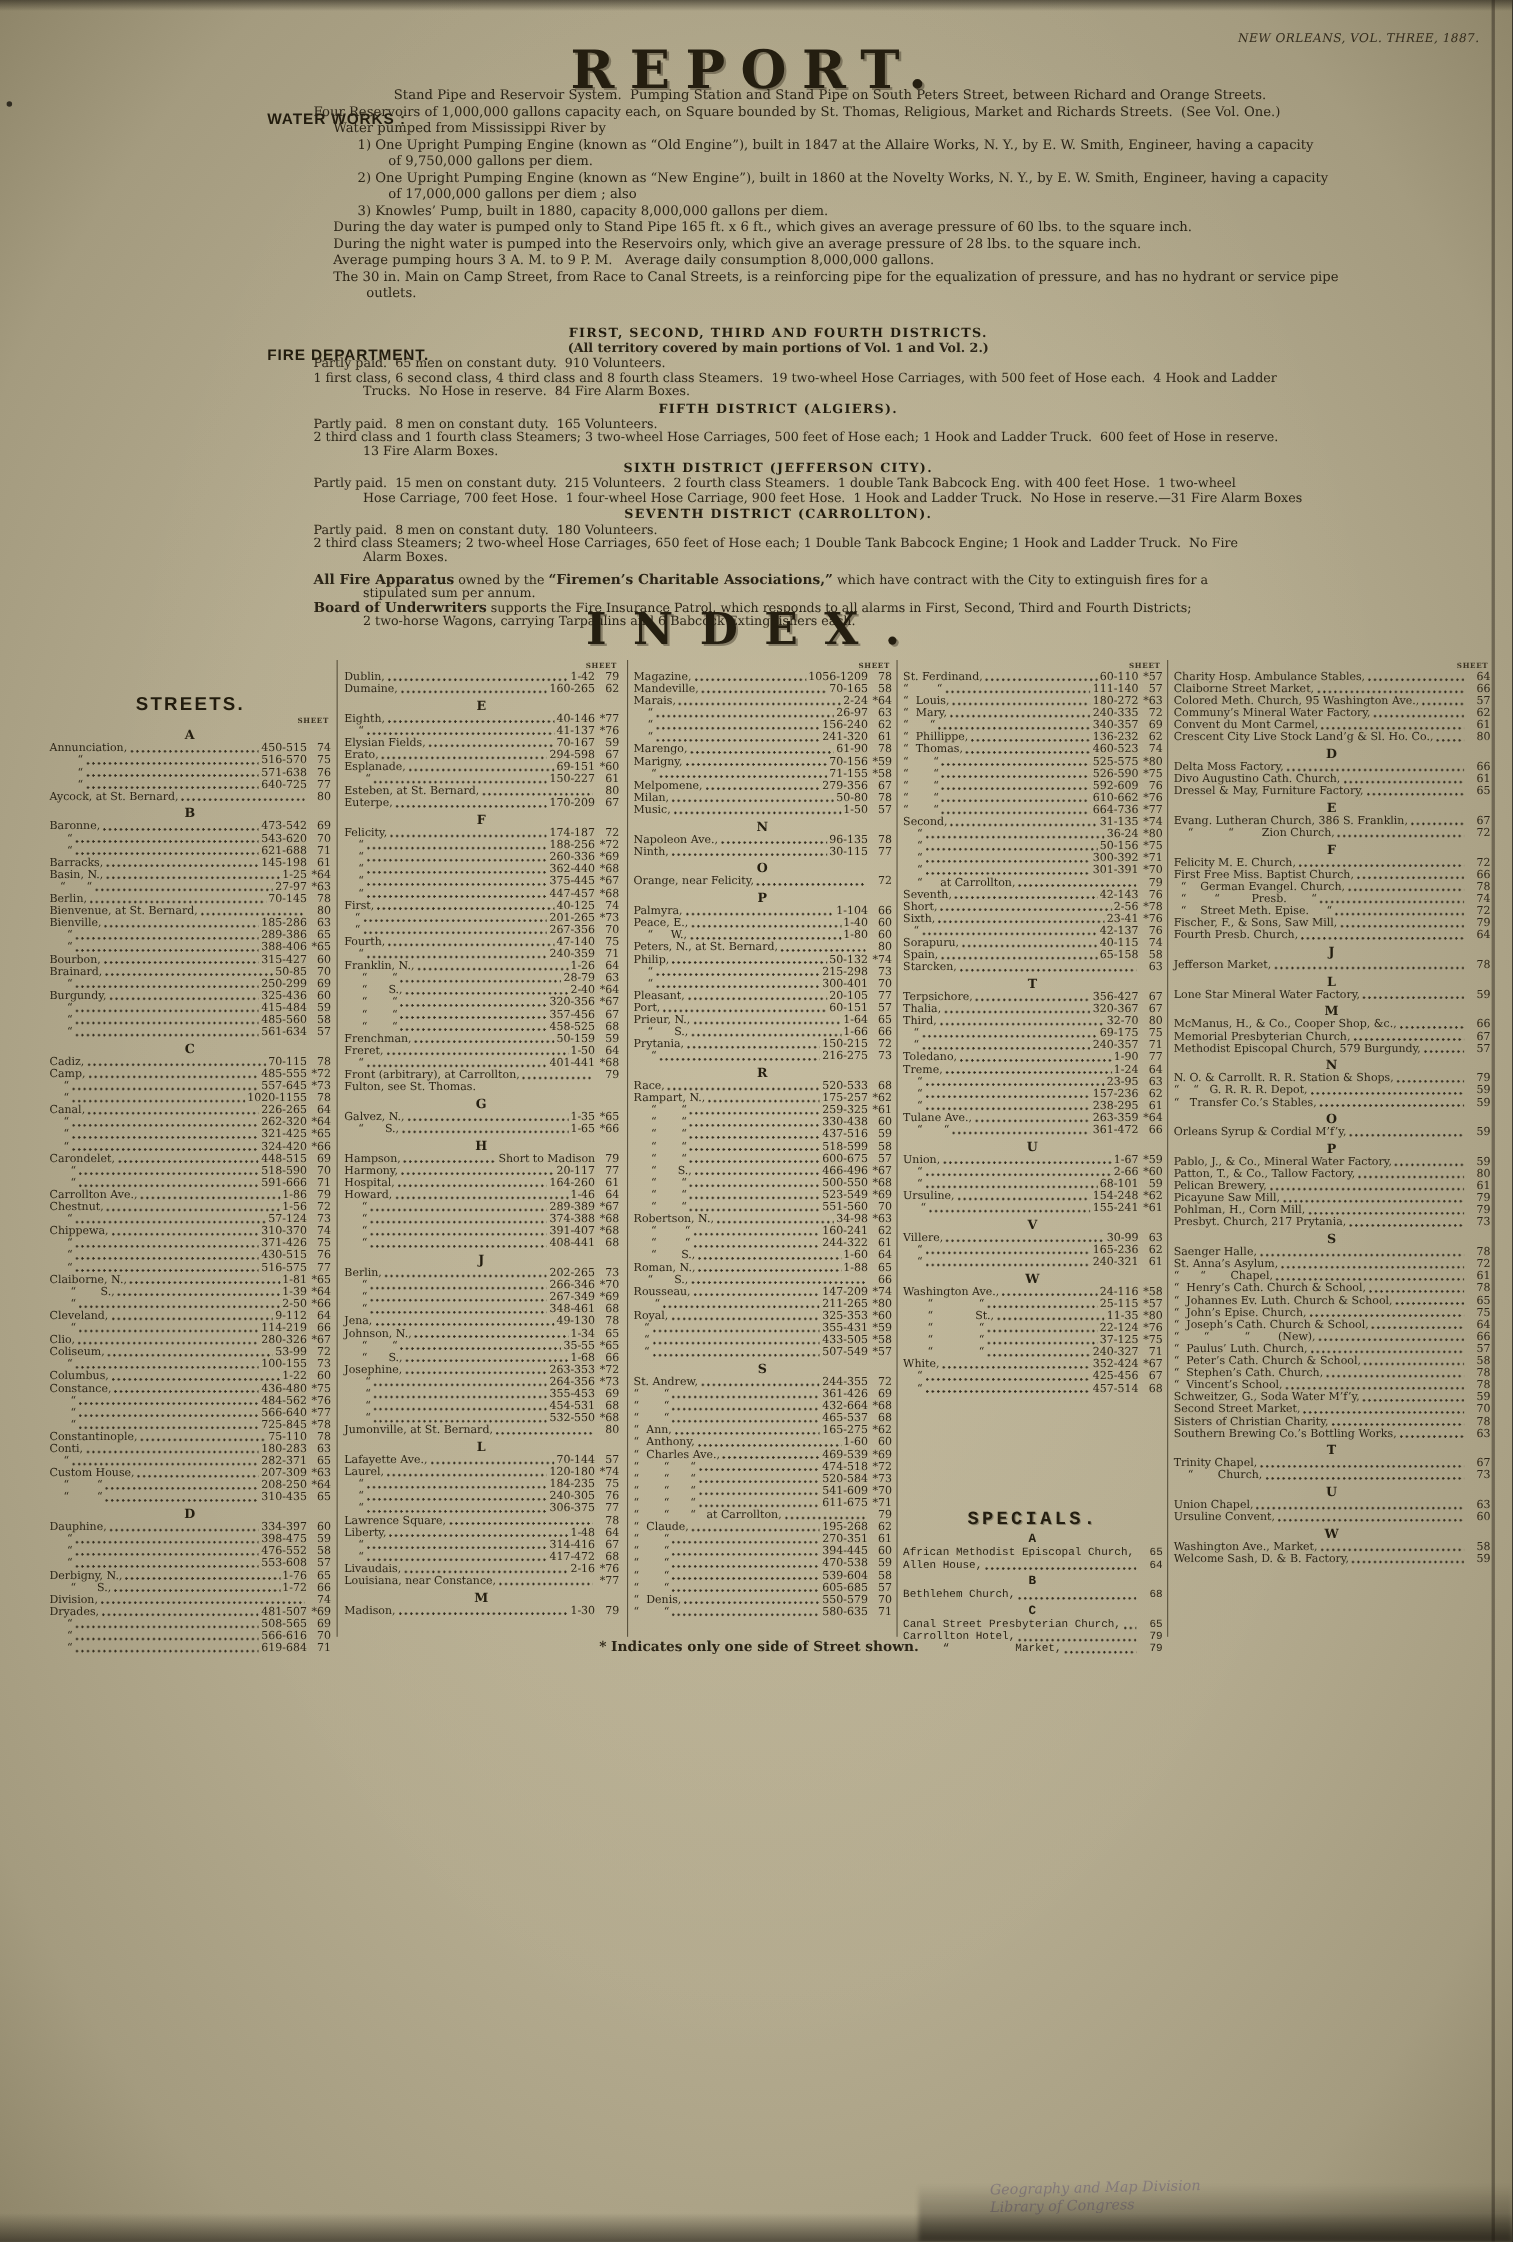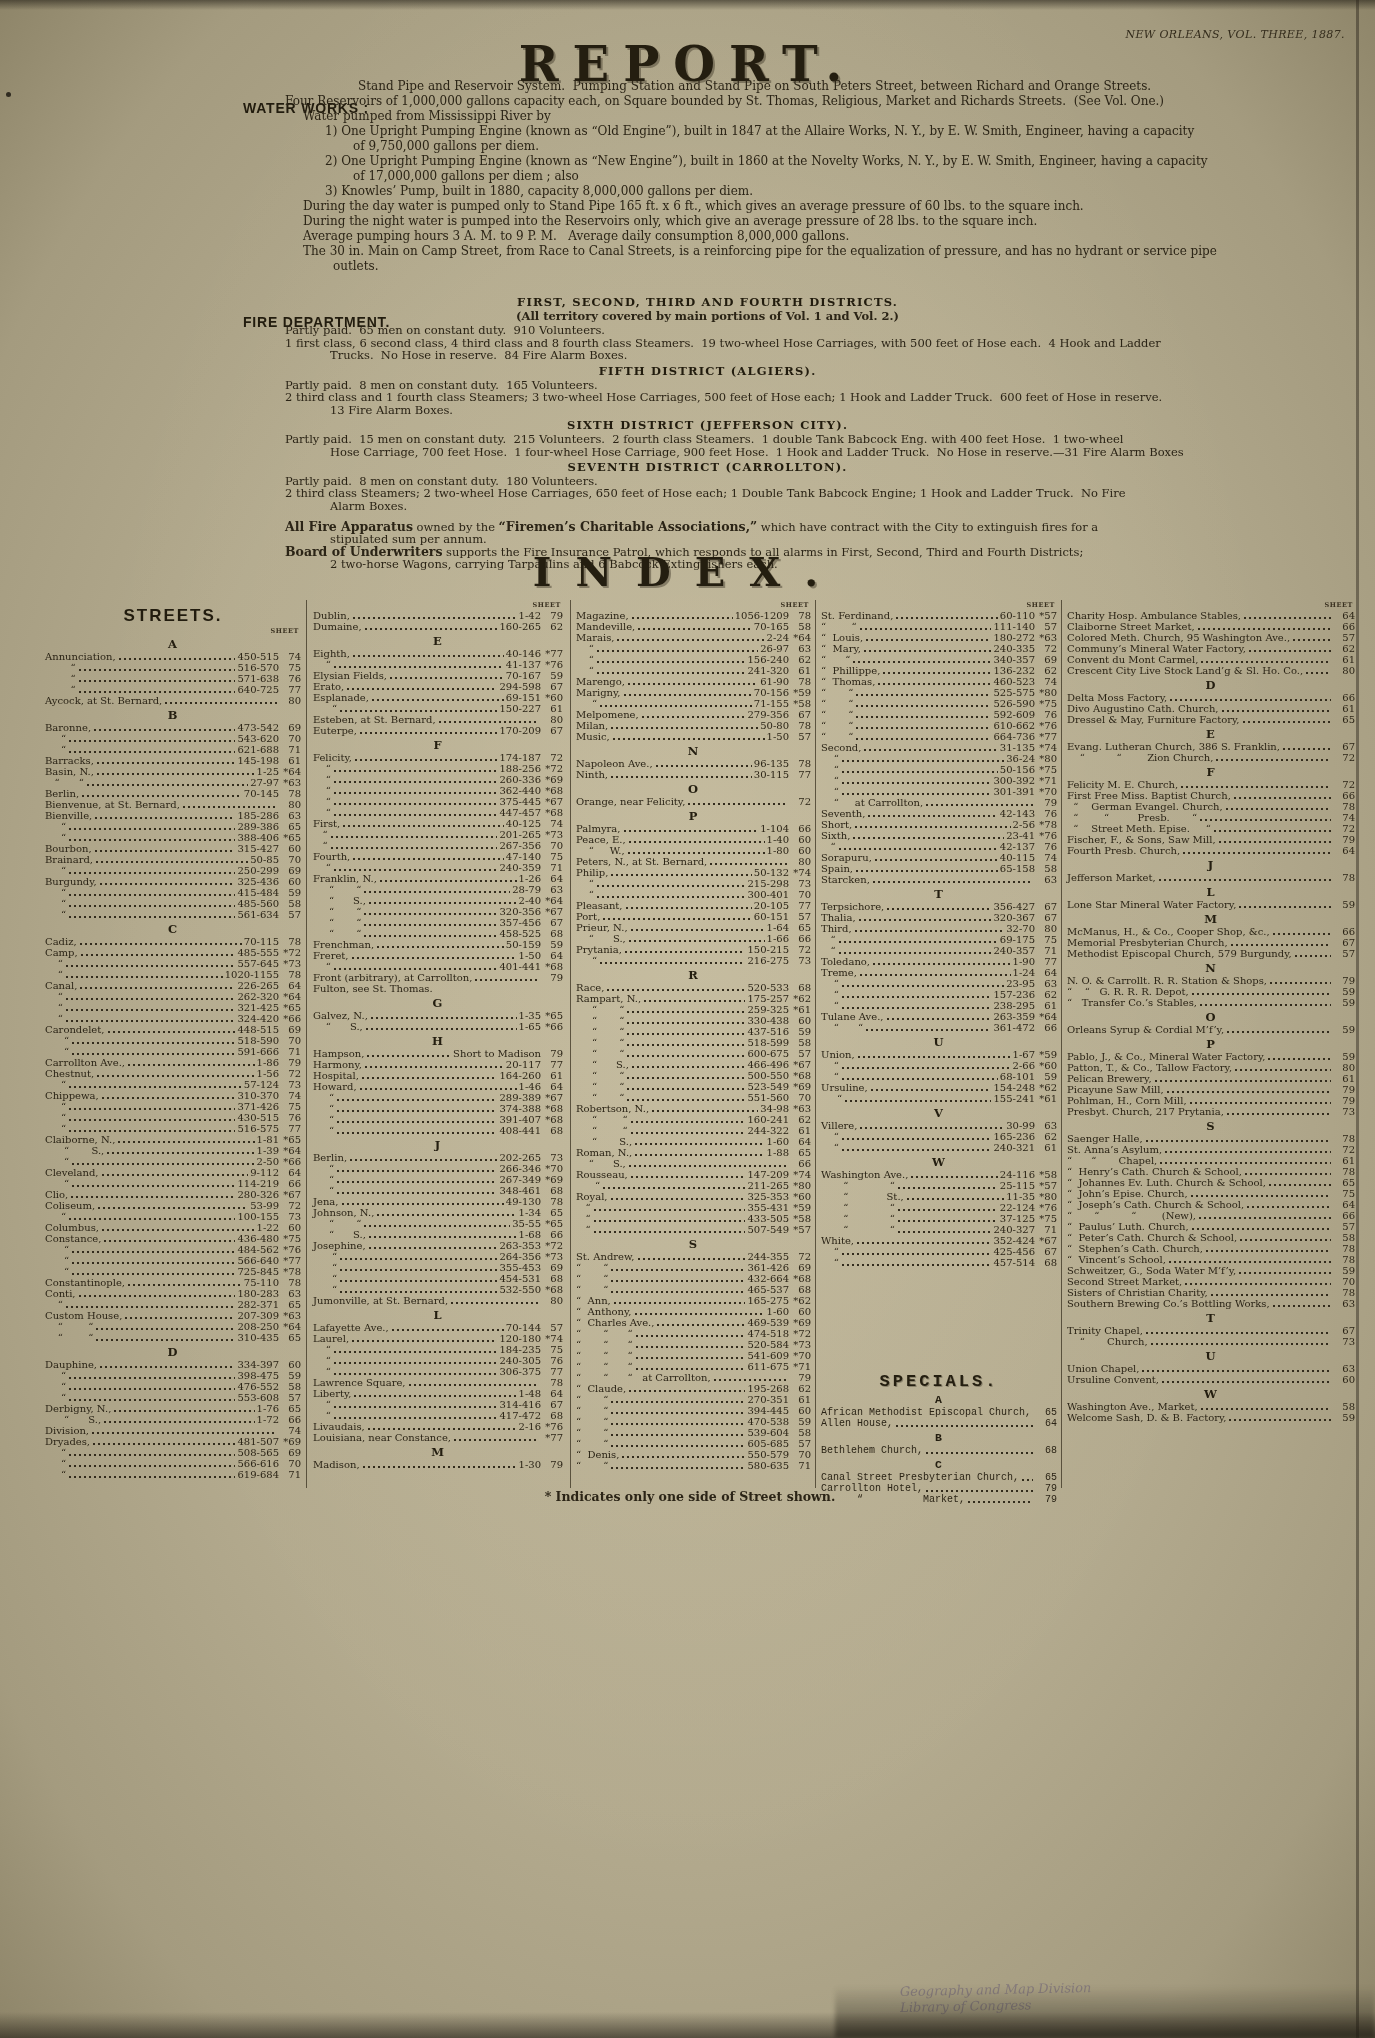--- a/index.html
+++ b/index.html
@@ -44,21 +44,21 @@
     margin-bottom:2px;white-space:normal !important;}
 
   .idx-t{position:absolute;top:548px;left:0;right:0;margin:0;text-align:center;
     font-family:"DejaVu Serif",serif;font-weight:bold;font-size:40px;letter-spacing:24px;
     color:#241e10;text-shadow:2px 2px 0 rgba(50,43,28,.4);}
 
   .vrule{position:absolute;top:600px;height:888px;width:1px;background:rgba(58,49,32,.75);}
   #vr1{left:306px;} #vr2{left:570px;} #vr3{left:815px;} #vr4{left:1061px;}
 
   .idx-col{position:absolute;}
-  #idx-col1{left:45px;top:606px;width:256px;}
+  #idx-col1{left:45px;top:630px;width:256px;}
   #idx-col2{left:313px;top:600px;width:250px;}
   #idx-col3{left:576px;top:600px;width:235px;}
   #idx-col4{left:821px;top:600px;width:236px;}
   #idx-col5{left:1067px;top:600px;width:288px;}
 
   .streets-t{font-family:"Liberation Sans",sans-serif;font-weight:bold;font-size:17px;
     letter-spacing:2px;text-align:center;color:#221c0e;}
   .sheet-lbl{text-align:right;font-size:6.5px;letter-spacing:.6px;color:#3a3120;
     line-height:7px;margin:2px 2px 1px 0;font-weight:bold;}
   .sec{text-align:center;font-weight:bold;font-size:11.5px;line-height:12px;

